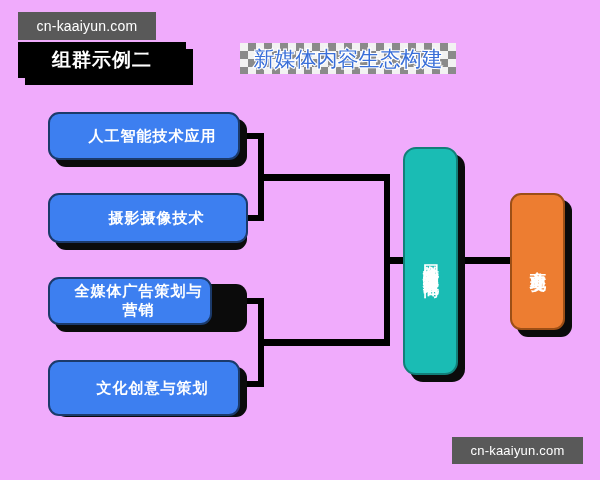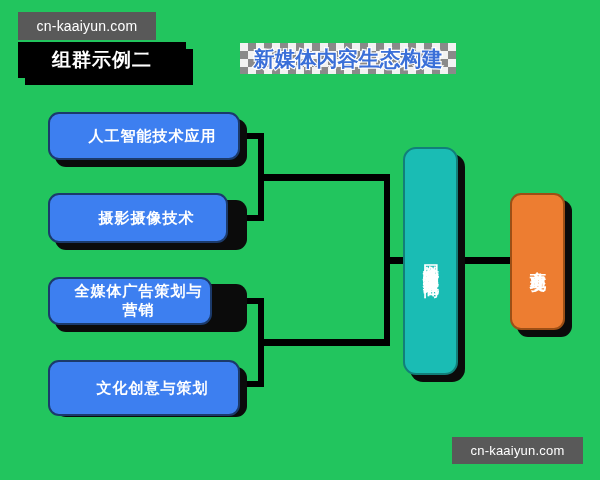--- a/index.html
+++ b/index.html
@@ -14,21 +14,21 @@
     position: relative;
     overflow: hidden;
     font-family: "DejaVu Sans", "Liberation Sans", sans-serif;
   }
 
   #stage {
     position: absolute;
     left: 0; top: 0;
     width: 600px;
     height: 480px;
-    background: #22c55e;
+    background: #f0abfc;
   }
 
   
   .watermark {
     position: absolute;
     background: #595959;
     color: #ffffff;
     font-family: "Liberation Sans", sans-serif;
     font-size: 14px;
     letter-spacing: 0.2px;
@@ -80,21 +80,21 @@
       linear-gradient(45deg, #8a8a8a 25%, transparent 25%, transparent 75%, #8a8a8a 75%),
       linear-gradient(45deg, #8a8a8a 25%, transparent 25%, transparent 75%, #8a8a8a 75%);
     background-size: 16px 16px;
     background-position: 0 0, 8px 8px;
     display: flex;
     align-items: center;
     justify-content: center;
   }
   #title-text {
     font-size: 21px;
-    font-weight: bold;
+    font-weight: normal;
     color: #3a6fd8;
     letter-spacing: 0px;
     white-space: nowrap;
     -webkit-text-stroke: 2.2px #ffffff;
     paint-order: stroke fill;
     text-shadow:
       0 0 1px #ffffff;
   }
 
   
@@ -184,21 +184,21 @@
   <div class="line" style="left:384px; top:257px; width:26px; height:7px;"></div>
 
   <div class="line" style="left:455px; top:257px; width:60px; height:7px;"></div>
 
   <div class="node-shadow" style="left:55px; top:119px; width:192px; height:48px; border-radius:11px;"></div>
   <div class="node blue-node" style="left:48px; top:112px; width:192px; height:48px;">
     <span>人工智能技术应用</span>
   </div>
 
   <div class="node-shadow" style="left:55px; top:200px; width:192px; height:50px; border-radius:11px;"></div>
-  <div class="node blue-node" style="left:48px; top:193px; width:180px; height:50px;font-family:Liberation Serif, serif;">
+  <div class="node blue-node" style="left:48px; top:193px; width:200px; height:50px;font-family:Liberation Serif, serif;">
     <span>摄影摄像技术</span>
   </div>
 
   <div class="node-shadow" style="left:55px; top:284px; width:192px; height:48px; border-radius:11px;"></div>
   <div class="node blue-node" style="left:48px; top:277px; width:164px; height:48px;">
     <span>全媒体广告策划与营销</span>
   </div>
 
   <div class="node-shadow" style="left:55px; top:367px; width:192px; height:50px; border-radius:11px;"></div>
   <div class="node blue-node" style="left:48px; top:360px; width:192px; height:56px;">

